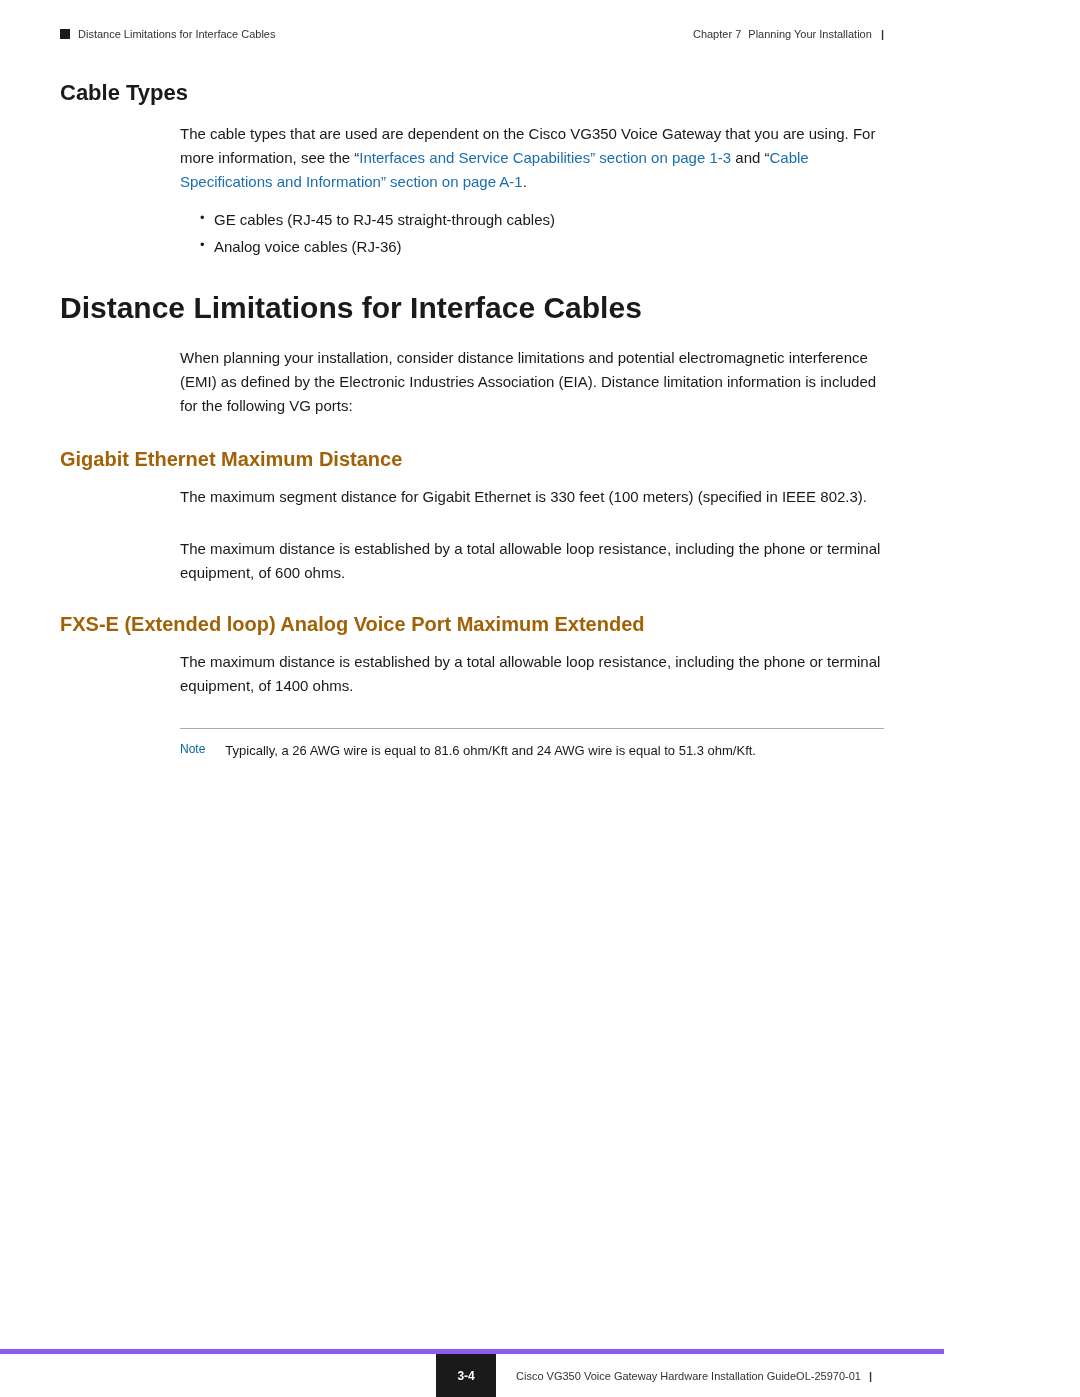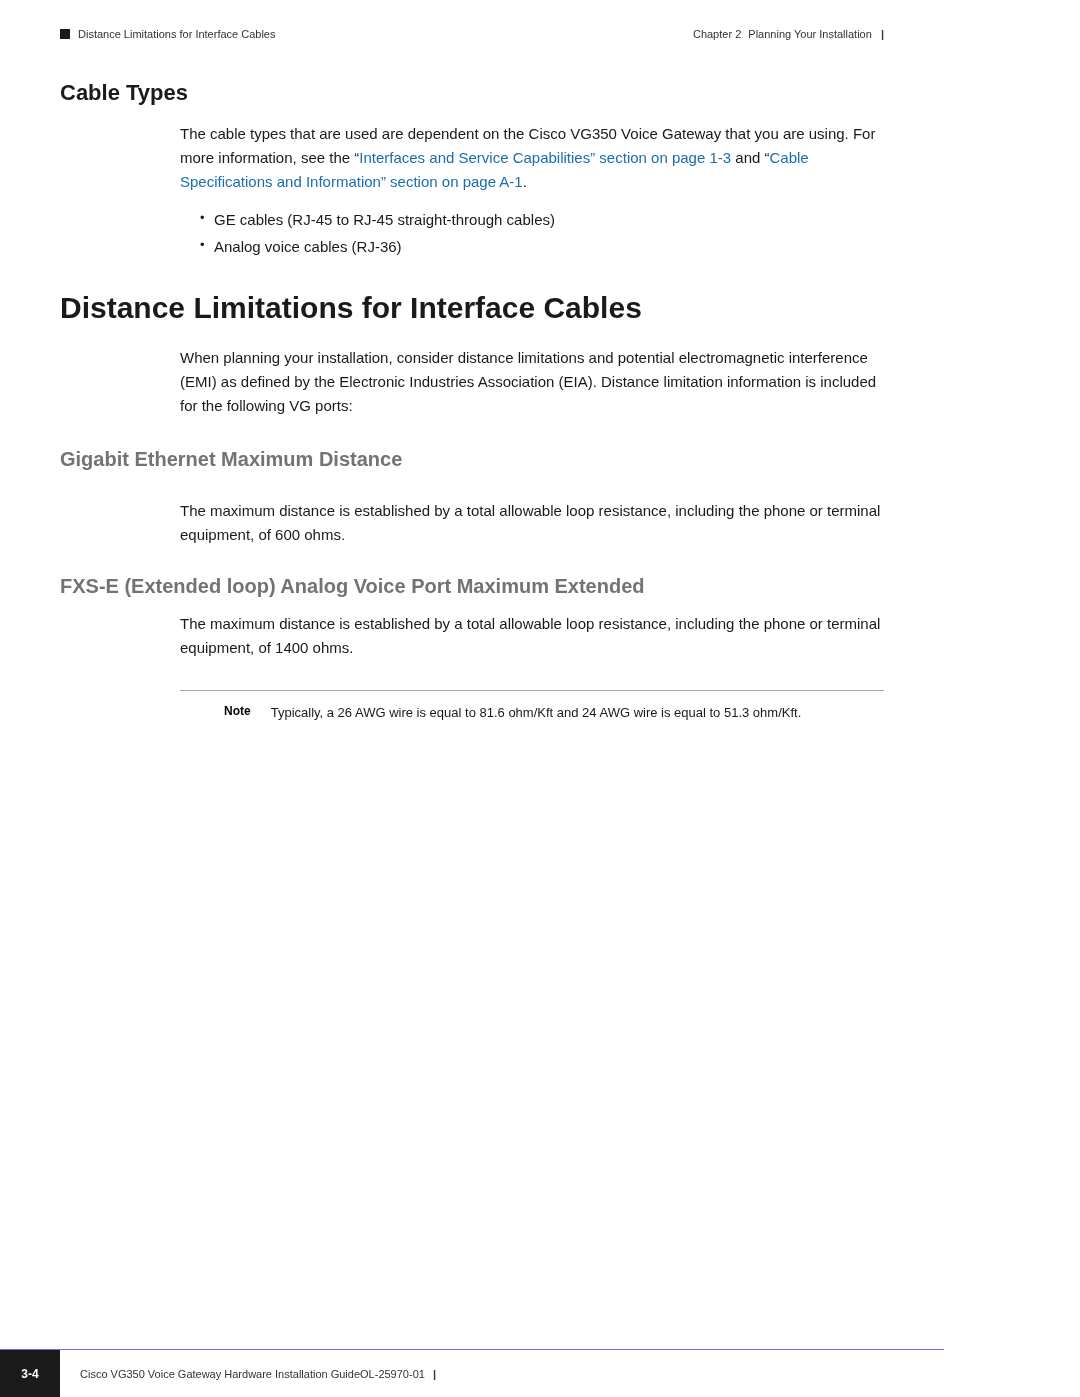--- a/index.html
+++ b/index.html
@@ -131,66 +131,65 @@
       color: #1a1a1a;
       margin-bottom: 20px;
       line-height: 1.2;
       font-family: Arial, Helvetica, sans-serif;
     }
 
     
     .section-h3 {
       font-size: 20px;
       font-weight: bold;
-      color: #737373;
+      color: #a16207;
       margin-bottom: 14px;
       font-family: Arial, Helvetica, sans-serif;
     }
 
     .subsection {
       margin-bottom: 28px;
     }
 
     
     .note-area {
       margin-top: 30px;
       border-top: 1px solid #aaaaaa;
       padding-top: 12px;
       display: flex;
       gap: 20px;
       align-items: flex-start;
     }
 
     .note-label {
       font-size: 12px;
-      font-weight: bold;
-      color: #000000;
+      font-weight: normal;
+      color: #0369a1;
       flex-shrink: 0;
       margin-top: 1px;
-      margin-left: 44px;
     }
 
     .note-text {
       font-size: 13px;
       color: #1a1a1a;
       line-height: 1.5;
     }
 
     
     .page-footer {
       position: absolute;
       bottom: 0;
       left: 0;
       right: 0;
       height: 48px;
       background: #ffffff;
-      border-top: 1px solid #8b5cf6;
-      display: flex;
-      align-items: center;
-      justify-content: flex-start;
+      border-top: 5px solid #8b5cf6;
+      display: flex;
+      align-items: center;
+      justify-content: flex-end;
       padding: 0 0 0 0;
     }
 
     .footer-left {
       display: flex;
       align-items: center;
       height: 100%;
     }
 
     .footer-page-num {
@@ -230,21 +229,21 @@
 <body>
 
 <div class="page-container">
 
   <div class="page-header">
     <div class="header-left">
       <span class="header-bullet"></span>
       <span class="header-breadcrumb">Distance Limitations for Interface Cables</span>
     </div>
     <div class="header-right">
-      <span class="chapter-label">Chapter 2</span>
+      <span class="chapter-label">Chapter 7</span>
       <span>Planning Your Installation</span>
       <span style="margin-left:6px; font-weight:bold;">|</span>
     </div>
   </div>
 
   <div class="content-area">
 
     <div class="section-cable-types">
       <h2 class="section-h2">Cable Types</h2>
       <div class="section-body">
@@ -260,20 +259,23 @@
 
     <div class="section-distance">
       <h1 class="section-h1">Distance Limitations for Interface Cables</h1>
       <div class="section-body">
         <p>When planning your installation, consider distance limitations and potential electromagnetic interference (EMI) as defined by the Electronic Industries Association (EIA). Distance limitation information is included for the following VG ports:</p>
       </div>
     </div>
 
     <div class="subsection">
       <h3 class="section-h3">Gigabit Ethernet Maximum Distance</h3>
+      <div class="section-body">
+        <p>The maximum segment distance for Gigabit Ethernet is 330 feet (100 meters) (specified in IEEE 802.3).</p>
+      </div>
     </div>
 
     <div class="subsection">
       <div class="section-body">
         <p>The maximum distance is established by a total allowable loop resistance, including the phone or terminal equipment, of 600 ohms.</p>
       </div>
     </div>
 
     <div class="subsection">
       <h3 class="section-h3">FXS-E (Extended loop) Analog Voice Port Maximum Extended</h3>

